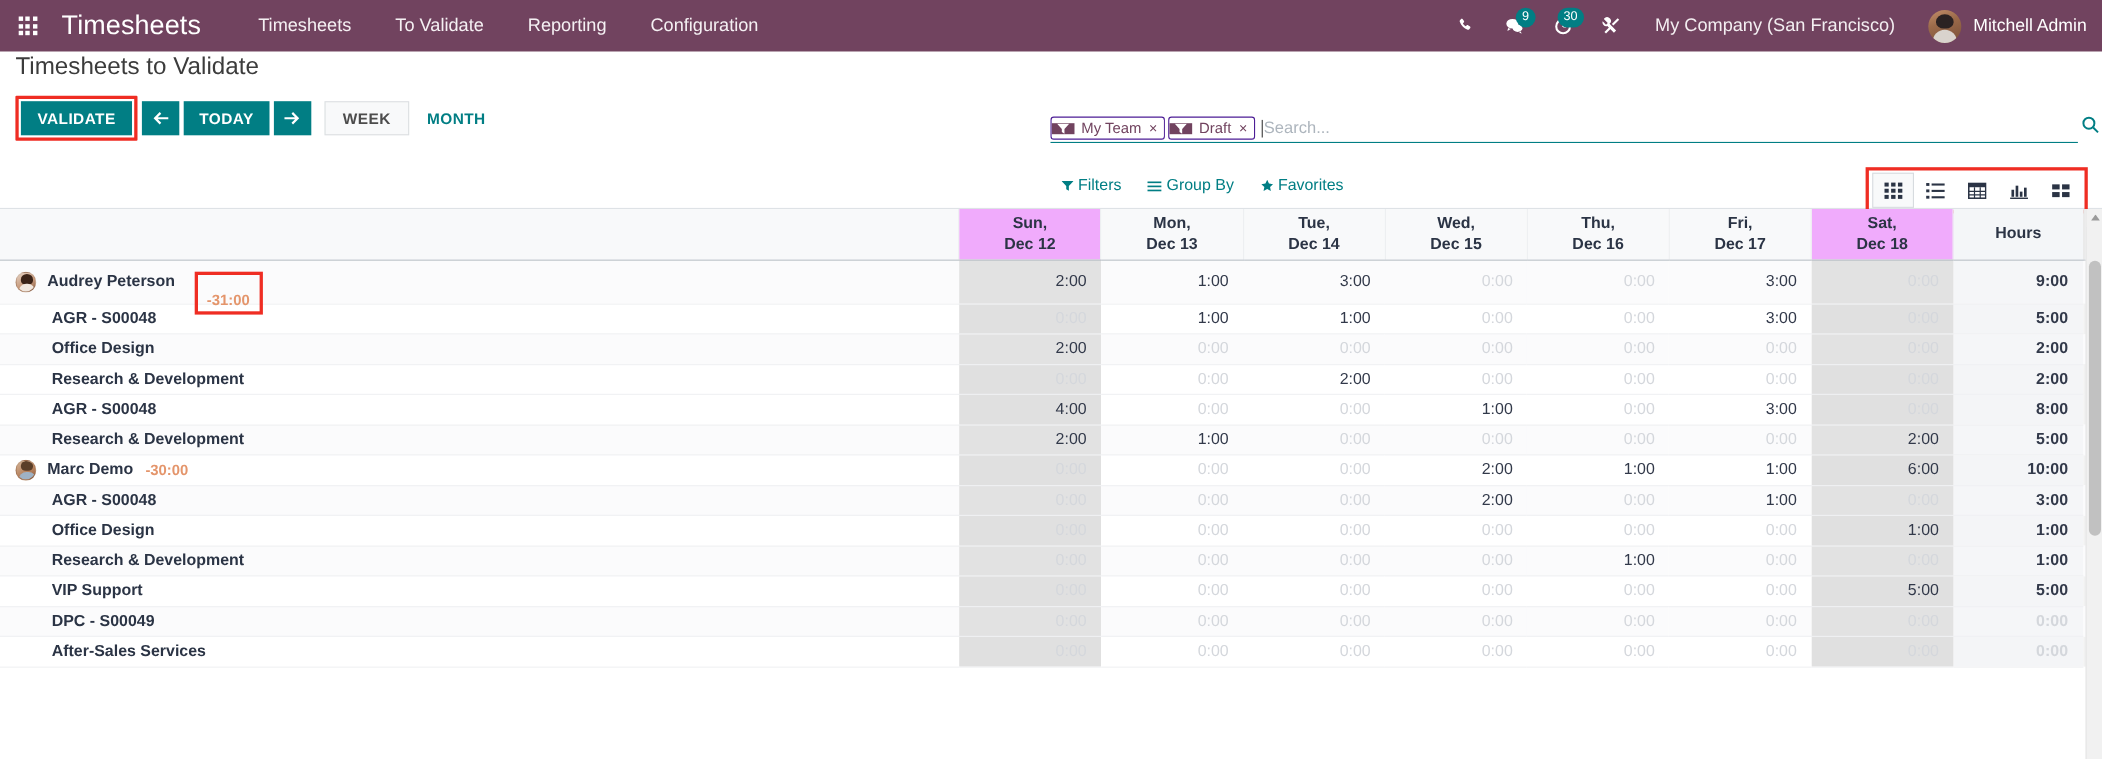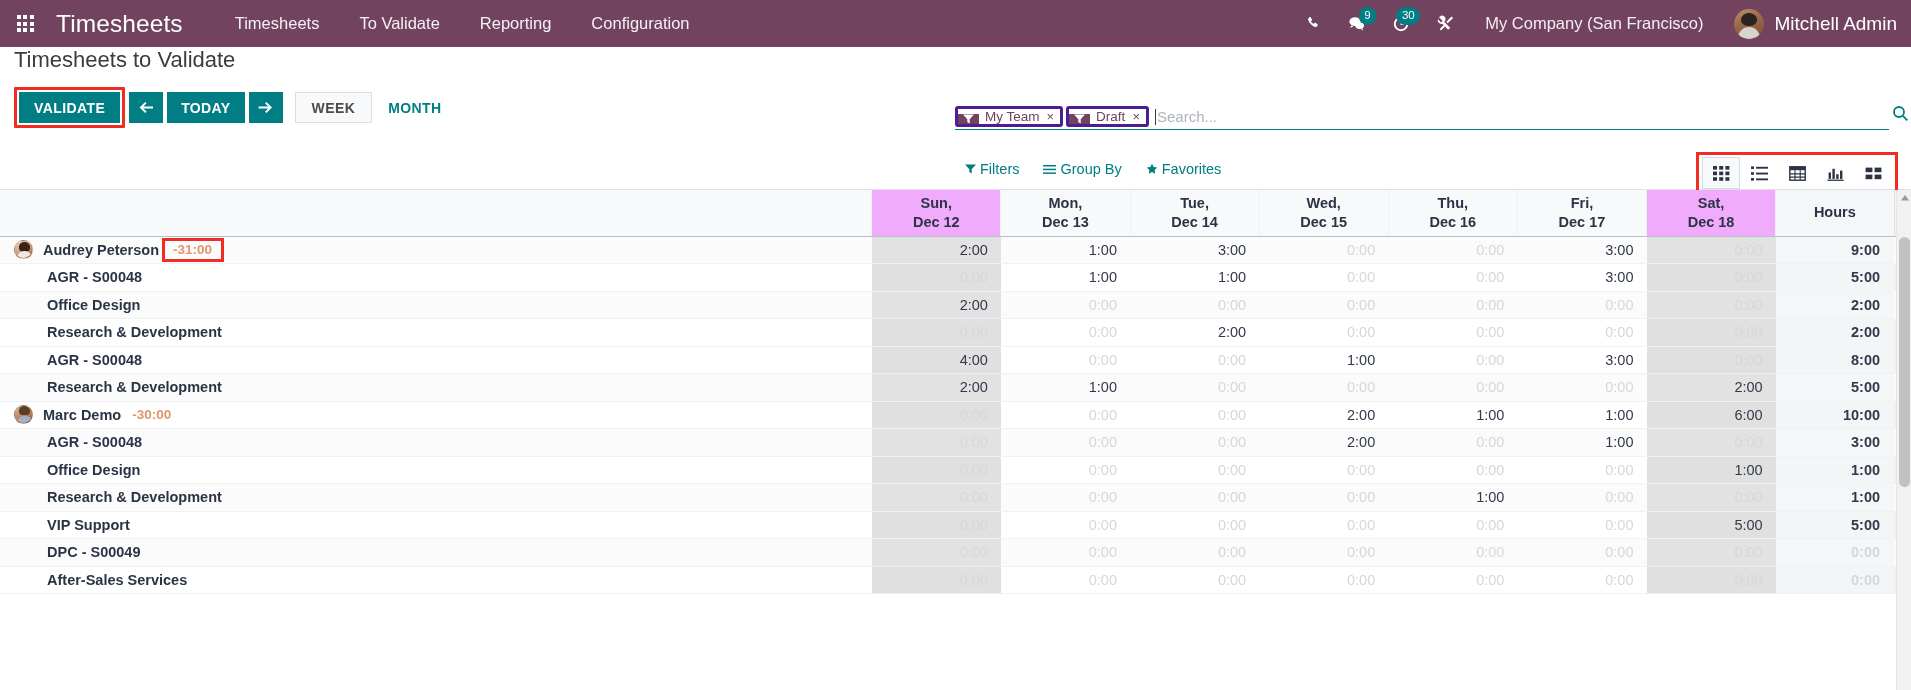--- a/index.html
+++ b/index.html
@@ -96,21 +96,21 @@
   .avatar-nav::before {
     content:""; position:absolute; left:7px; top:4px; width:16px; height:13px;
     border-radius: 50% 50% 45% 45%;
     background: #2b2222;
   }
   .avatar-nav::after {
     content:""; position:absolute; left:4px; bottom:0; width:22px; height:12px;
     border-radius: 11px 11px 0 0;
     background: #d9d3cd;
   }
-  .user-name { font-size: 19px; color: #ffffff; white-space: nowrap; }
+  .user-name { font-size: 16px; color: #ffffff; white-space: nowrap; }
 
   
   .control-panel {
     background: #ffffff;
     border-bottom: 1px solid #dee2e6;
     padding: 0;
     position: relative;
     height: 143px;
   }
   .cp-left { position: absolute; left: 14px; top: 0; }
@@ -163,22 +163,22 @@
     top: 57px;
   }
   .searchbar {
     display: flex;
     align-items: center;
     border-bottom: 1px solid #017e84;
     height: 26px;
     position: relative;
   }
   .facet {
-    display: flex; align-items: flex-end;
-    border: 3px solid #4c1d95;
+    display: flex; align-items: center;
+    border: 1px solid #4c1d95;
     border-radius: 3px;
     height: 21px;
     margin-right: 3px;
     overflow: hidden;
     font-size: 13.5px;
     cursor: pointer;
   }
   .facet .ftype {
     background: #71435f; color: #fff;
     display: flex; align-items: center; padding: 0 5px;
@@ -315,24 +315,24 @@
   .av-b::before { content:""; position:absolute; left:3.5px; top:0px; width:12px; height:11px; border-radius:50% 50% 40% 40%; background:#1d1110; }
   .av-b::after { content:""; position:absolute; left:2px; bottom:0; width:15px; height:6px; border-radius:8px 8px 0 0; background:#e9e3dd; }
   .av-c { background: linear-gradient(150deg,#d7b79a 0%, #b4805c 60%, #8c5c3e 100%); }
   .av-c::before { content:""; position:absolute; left:4px; top:0px; width:11px; height:9px; border-radius:50% 50% 40% 40%; background:#5a3e28; }
   .av-c::after { content:""; position:absolute; left:1.5px; bottom:0; width:16px; height:7px; border-radius:8px 8px 0 0; background:#9fb2c4; }
 
   .emp-name { font-weight: bold; color: #2b3445; }
   .emp-diff { color: #e4956b; font-weight: bold; font-size: 13.5px; margin-left: 11px; }
   .diff-highlight {
     border: 3px solid #ef2d23;
-    padding: 0 9px 2px 4px;
-    margin-left: 3px;
+    padding: 15px 9px 2px 4px;
+    margin-left: 18px;
     position: relative;
-    top: 0px;
+    top: 10px;
   }
   .diff-highlight .emp-diff { margin-left: 4px; }
   .indent-1 { padding-left: 47px !important; font-weight: bold; }
 
   .scrollbar-track {
     position: absolute;
     right: 0; top: 0;
     width: 15px;
     height: 100%;
     background: #f1f1f1;

